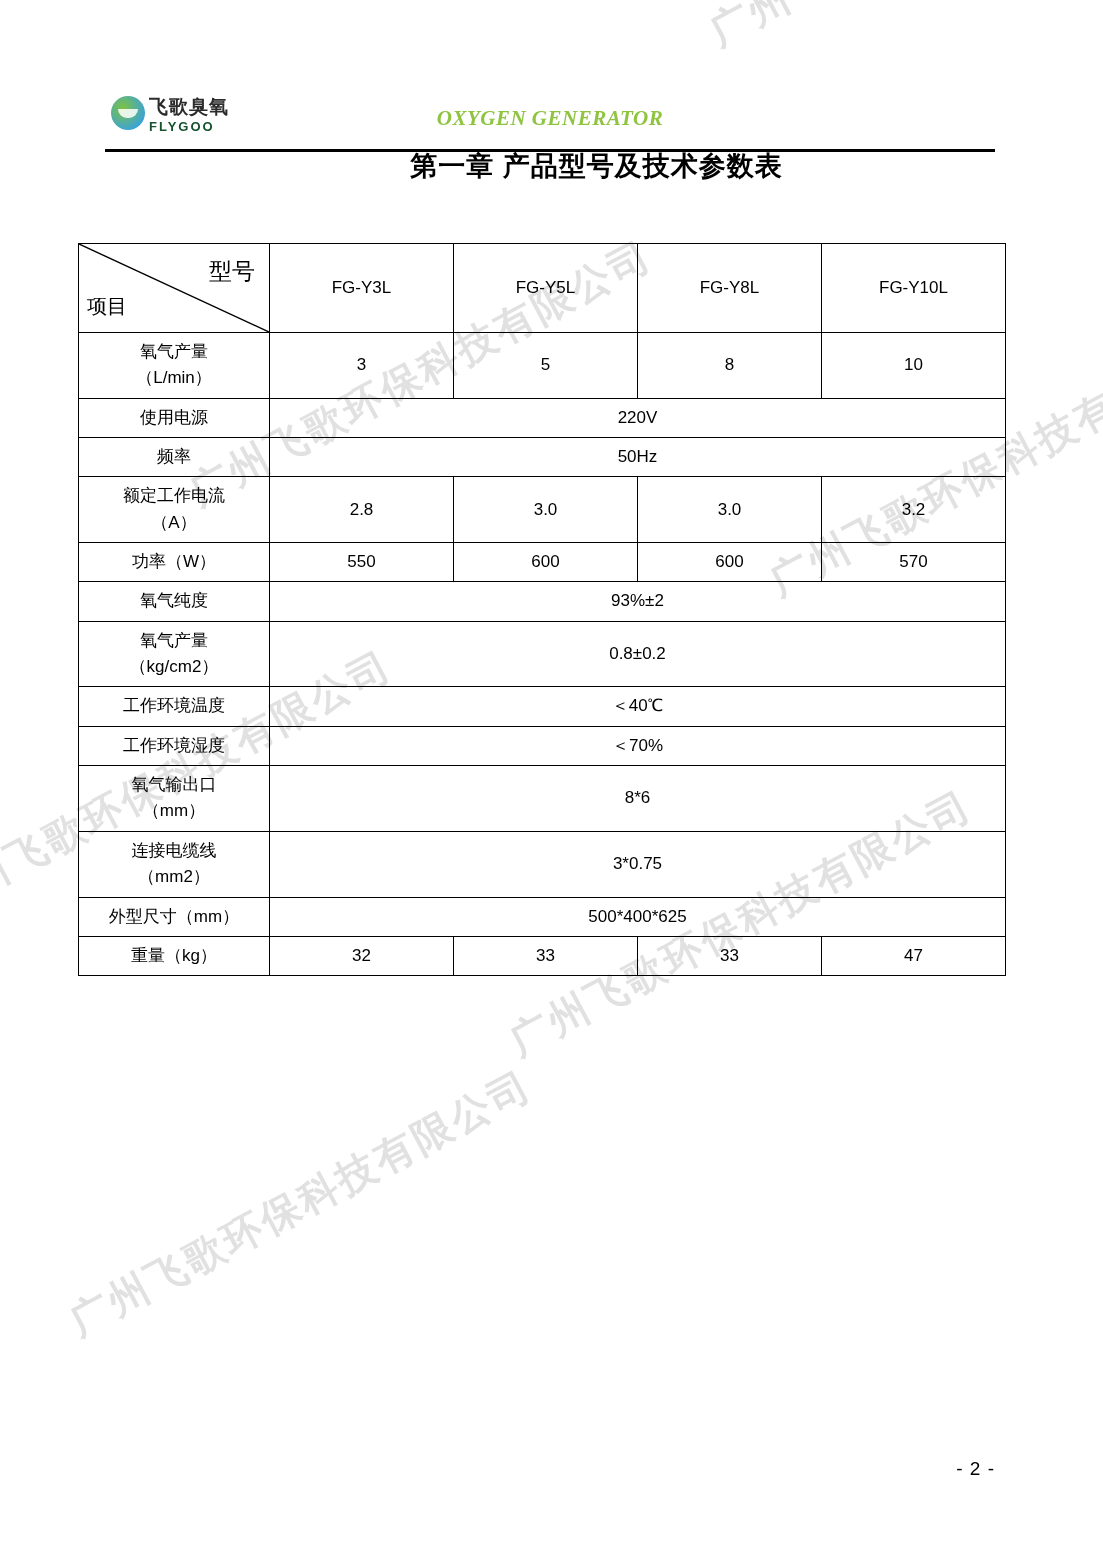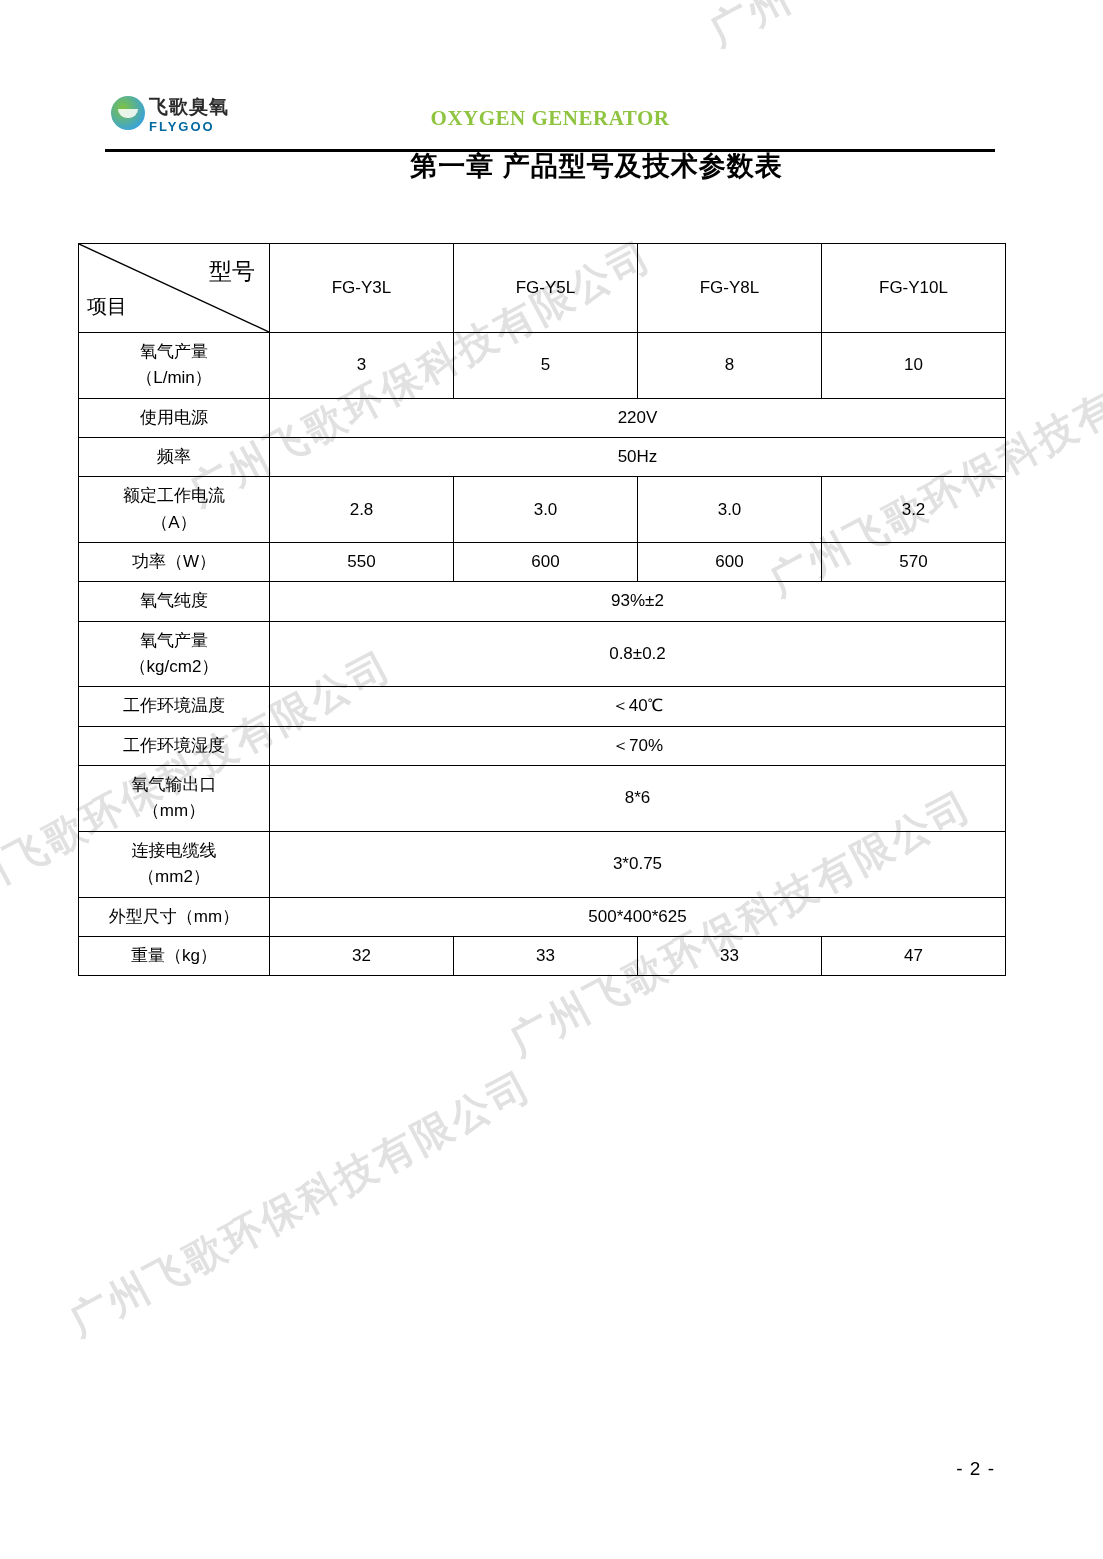--- a/index.html
+++ b/index.html
@@ -88,30 +88,31 @@
     font-weight: 700;
     color: #2b2b2b;
     letter-spacing: 1px;
   }
   .logo-en {
     position: absolute;
     left: 44px;
     top: 27px;
     font-size: 13px;
     font-weight: 700;
-    color: #0369a1;
+    color: #14532d;
     letter-spacing: 2px;
   }
   .header-title {
     position: absolute;
     left: 0;
     top: 16px;
     width: 890px;
     text-align: center;
     font-family: "Liberation Serif", serif;
+    font-style: italic;
     font-weight: 700;
     font-size: 21px;
     color: #8fc440;
     letter-spacing: 0.5px;
   }
   .header-rule {
     position: absolute;
     left: 0;
     top: 59px;
     width: 890px;

